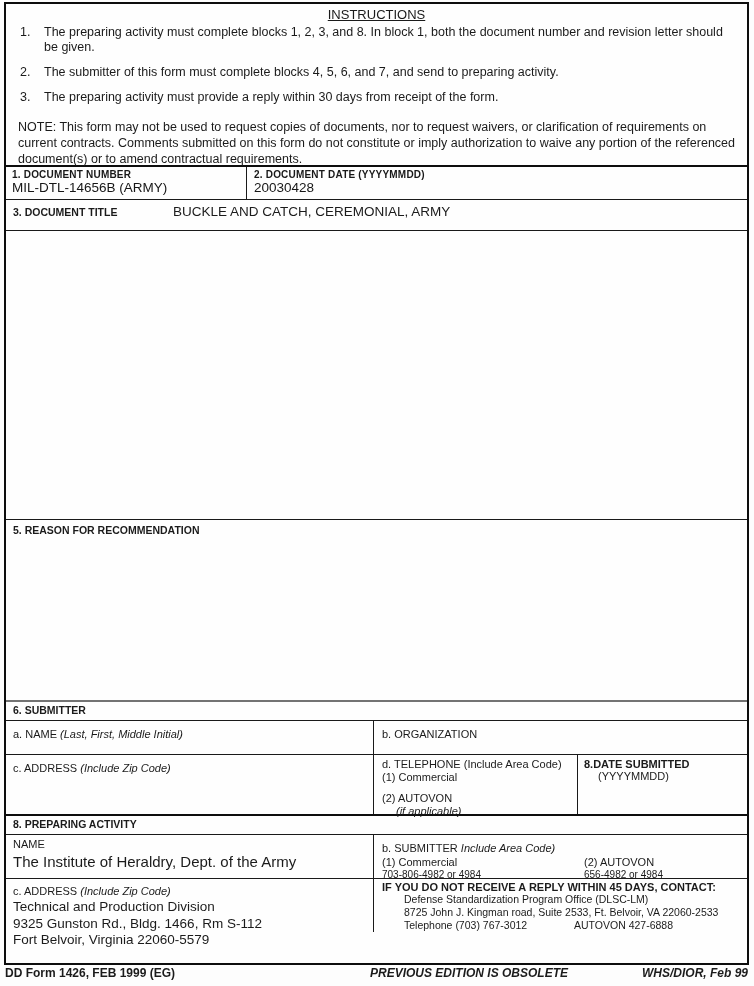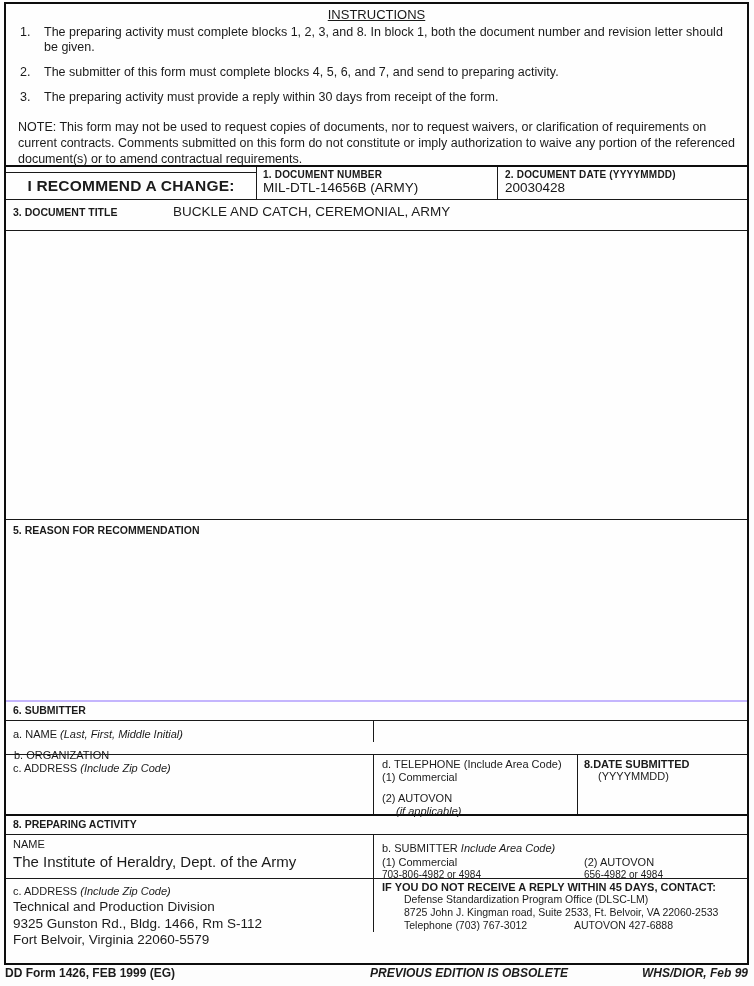--- a/index.html
+++ b/index.html
@@ -26,27 +26,27 @@
   .docdate-cell { flex:1; padding:2px 0 0 7px; }
   .small-label { font-size:10px; font-weight:bold; letter-spacing:0.2px; color:#181818; }
   .cell-value { font-size:13.5px; margin-top:0px; color:#161616; }
 
   .doc-title-row { height:26px; border-bottom:1px solid #1a1a1a; display:flex; align-items:flex-start; padding-top:4px; }
   .doc-title-label { width:160px; flex:none; padding-left:7px; font-size:10.5px; font-weight:bold; padding-top:2px; }
   .doc-title-value { font-size:13.5px; }
 
   .block4 { height:288px; border-bottom:1px solid #1a1a1a; }
 
-  .block5 { height:176px; border-bottom:2px solid #c4b5fd; padding:4px 0 0 7px; }
+  .block5 { height:176px; border-bottom:2px solid #737373; padding:4px 0 0 7px; }
   .block5-label { font-size:10.5px; font-weight:bold; }
 
   .sec-header { height:16px; border-bottom:1px solid #1a1a1a; padding:2px 0 0 7px; }
   .sec-header-label { font-size:10.5px; font-weight:bold; }
 
-  .row-a { height:33px; border-bottom:1px solid #1a1a1a; display:flex;flex-direction:column; }
+  .row-a { height:33px; border-bottom:1px solid #1a1a1a; display:flex; }
   .cell-name { width:360px; flex:none; border-right:1px solid #1a1a1a; padding:3px 0 0 7px; }
   .cell-org { flex:1; padding:3px 0 0 8px; }
   .plain-label { font-size:11px; color:#1a1a1a; }
   .italic-hint { font-style:italic; }
 
   .row-c { height:59px; border-bottom:2px solid #0d0d0d; display:flex; }
   .cell-addr { width:360px; flex:none; border-right:1px solid #1a1a1a; padding:3px 0 0 7px; }
   .cell-tel { width:195px; flex:none; border-right:1px solid #1a1a1a; padding:3px 0 0 8px; }
   .cell-date7 { flex:1; padding:3px 0 0 6px; }
   .tel-line { font-size:11px; margin-bottom:1px; }
@@ -95,25 +95,20 @@
         <span class="instr-text">The submitter of this form must complete blocks 4, 5, 6, and 7, and send to preparing activity.</span>
       </div>
       <div class="instr-item">
         <span class="instr-num">3.</span>
         <span class="instr-text">The preparing activity must provide a reply within 30 days from receipt of the form.</span>
       </div>
       <div class="instr-note">NOTE:  This form may not be used to request copies of documents, nor to request waivers, or clarification of requirements on current contracts.  Comments submitted on this form do not constitute or imply authorization to waive any portion of the referenced document(s) or to amend contractual requirements.</div>
     </div>
 
     <div class="rec-row">
-      <div class="rec-cell">
-        <div class="rec-inner">
-          <span class="rec-label">I RECOMMEND A CHANGE:</span>
-        </div>
-      </div>
       <div class="docnum-cell">
         <div class="small-label">1.  DOCUMENT NUMBER</div>
         <div class="cell-value">MIL-DTL-14656B (ARMY)</div>
       </div>
       <div class="docdate-cell">
         <div class="small-label">2.  DOCUMENT DATE (YYYYMMDD)</div>
         <div class="cell-value">20030428</div>
       </div>
     </div>
 

